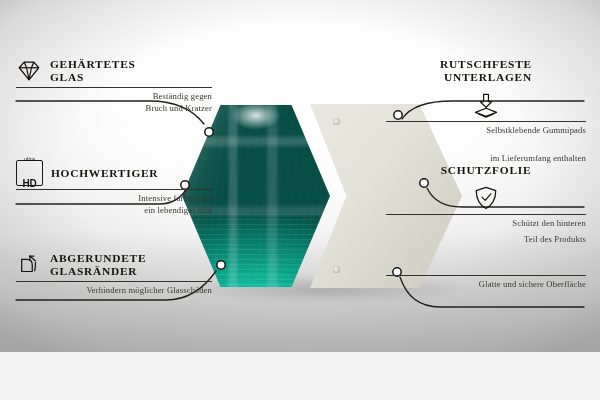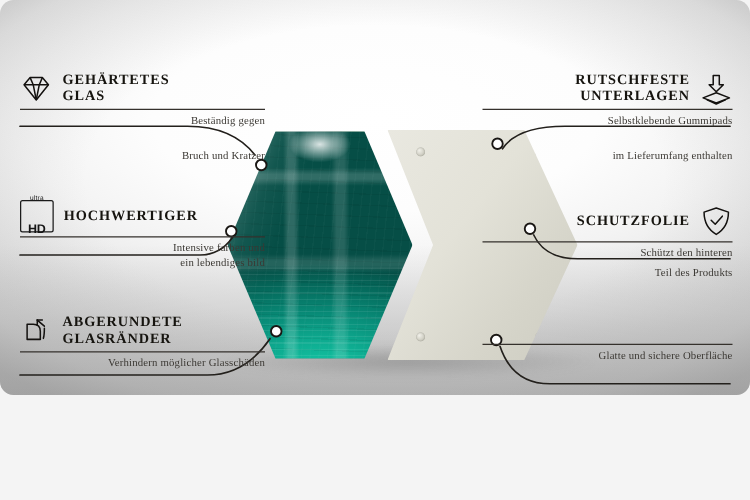--- a/index.html
+++ b/index.html
@@ -1,42 +1,42 @@
 <!DOCTYPE html>
 <html><head>
 <meta charset="utf-8">
 <style>
   html,body{margin:0;padding:0;}
   body{
     width:600px;height:400px;overflow:hidden;
     font-family:"Liberation Serif", serif;
     background:#f4f4f4;
   }
-  #stage{position:relative;width:600px;height:316px;overflow:hidden;border-radius:11px;}
+  #stage{position:relative;width:600px;height:352px;overflow:hidden;}
 
   
   .bg-base{position:absolute;inset:0;
     background:
       radial-gradient(ellipse 78% 62% at 50% 30%, #ffffff 0%, #fdfdfd 38%, #f3f3f3 62%, #e6e6e6 82%, #dcdcdc 100%);
   }
   .bg-floor{position:absolute;left:0;right:0;bottom:0;height:120px;
     background:linear-gradient(to bottom, rgba(215,215,215,0) 0%, rgba(200,200,200,.55) 45%, rgba(182,182,182,.92) 100%);
   }
   .bg-vig{position:absolute;inset:0;
     background:radial-gradient(ellipse 70% 70% at 50% 45%, rgba(0,0,0,0) 55%, rgba(120,120,120,.16) 88%, rgba(105,105,105,.28) 100%);
   }
 
   
   #wires{position:absolute;inset:0;width:600px;height:400px;}
 
   
   .feat{position:absolute;width:196px;}
   .feat .head{display:flex;align-items:center;gap:8px;}
   .feat.left .head{justify-content:flex-start;}
-  .feat.right .head{justify-content:flex-end;}
+  .feat.right .head{justify-content:center;flex-direction:column;}
   .titles{display:flex;flex-direction:column;line-height:1.14;}
   .feat.right .titles{align-items:flex-end;}
   .t1,.t2{font-size:11.4px;letter-spacing:.75px;color:#16140f;font-weight:700;white-space:nowrap;}
   .rule{height:0;border-top:1.1px solid #35312c;margin-top:3px;}
   .sub{font-size:8.6px;color:#3b3833;line-height:1.38;margin-top:3px;letter-spacing:.15px;}
   .feat.left .sub{text-align:right;}
   .feat.right .sub{text-align:right;}
   .ico{flex:0 0 auto;width:26px;height:26px;display:block;}
 
   
@@ -170,21 +170,21 @@
             <path d="M22,5 L19,12 L16,27"></path>
         </g>
       </svg>
       <div class="titles">
         <div class="t1">GEHÄRTETES</div>
         <div class="t2">GLAS</div>
       </div>
     </div>
     <div class="rule"></div>
     <div class="sub">Beständig gegen</div>
-    <div class="sub" style="margin-top:16px">Bruch und Kratzer</div>
+    <div class="sub" style="margin-top:0">Bruch und Kratzer</div>
   </div>
 
   <div class="feat left" id="f-druck">
     <div class="head">
       <div class="hdbox">
         <span class="u">ultra</span>
         <span class="h">HD</span>
       </div>
       <div class="titles">
         <div class="t1">HOCHWERTIGER</div>

